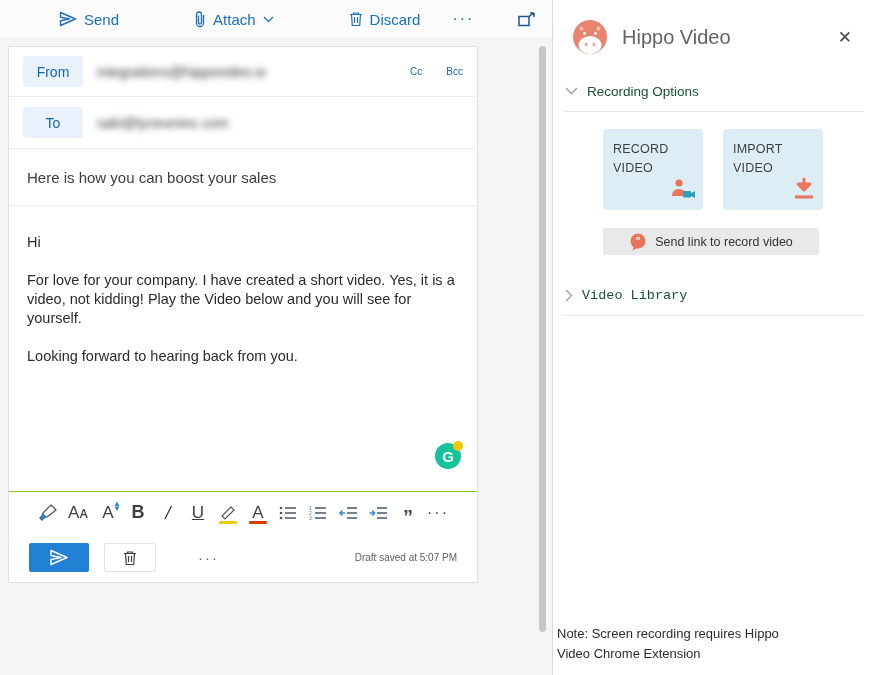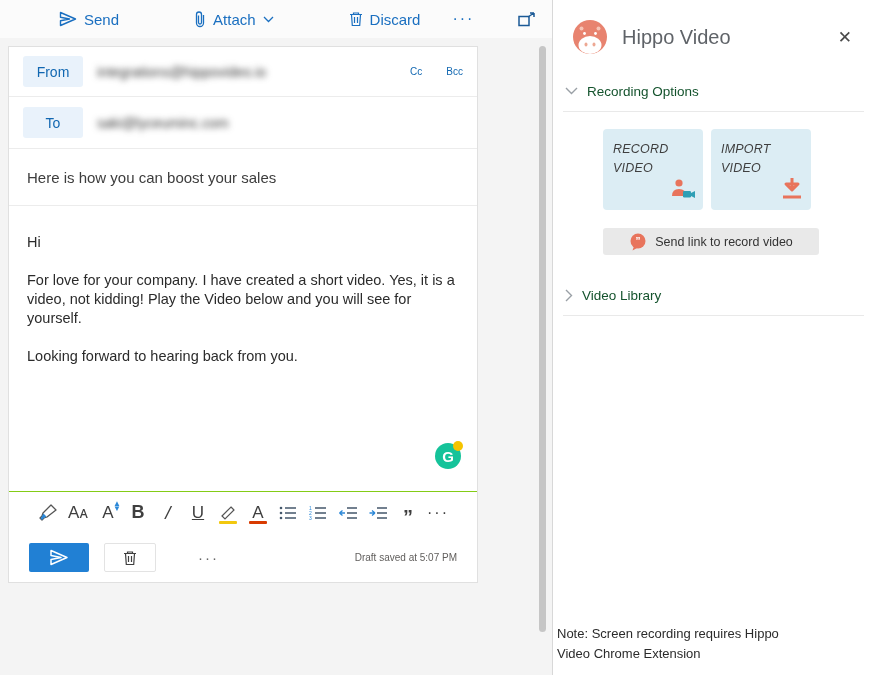--- a/index.html
+++ b/index.html
@@ -88,36 +88,36 @@
   }
   
   .panel { width:321px; height:675px; background:#fff; position:relative; flex:none; }
   .panel-header { height:74px; display:flex; align-items:center; padding:0 22px 0 20px; }
   .logo { width:34px; height:34px; flex:none; }
   .panel-title { margin-left:15px; font-size:20px; color:#5f6368; font-weight:400; }
   .close-btn { margin-left:auto; font-size:17px; color:#4a4a4a; cursor:pointer; }
   .section-head { display:flex; align-items:center; padding:0 12px; height:34px; cursor:pointer; }
   .section-label { margin-left:9px; font-size:13.5px; color:#14532d; }
   .divider { border-top:1px solid #e9e9e9; margin:3px 10px 0 10px; }
-  .cards-row { display:flex; gap:8px; padding:17px 0 0 50px;font-style:italic; }
+  .cards-row { display:flex; gap:20px; padding:17px 0 0 50px; }
   .video-card {
     width:100px; height:81px; background:#dcedf4; border-radius:4px;
     position:relative; padding:11px 10px; cursor:pointer;
   }
   .video-card .card-label {
     font-size:12.5px; color:#3f3f3f; line-height:1.55; width:55px;
     text-transform:uppercase; letter-spacing:0.2px;
   }
   .card-icon { position:absolute; right:8px; bottom:7px; }
   .send-link-btn {
     margin:18px 0 0 50px; width:216px; height:27px; background:#e9e9e9; border:none;
     border-radius:3px; display:flex; align-items:center; justify-content:center; gap:8px;
     font-size:12.5px; color:#333; cursor:pointer; font-family:inherit;
   }
-  .library-section { margin-top:23px; }
+  .library-section { margin-top:23px;font-family:Liberation Mono, monospace; }
   .note {
     position:absolute; left:4px; bottom:11px; width:258px;
     font-size:13px; color:#2b2b2b; line-height:1.55;
   }
 </style>
 </head>
 <body>
 
 <div class="left-pane">
 

